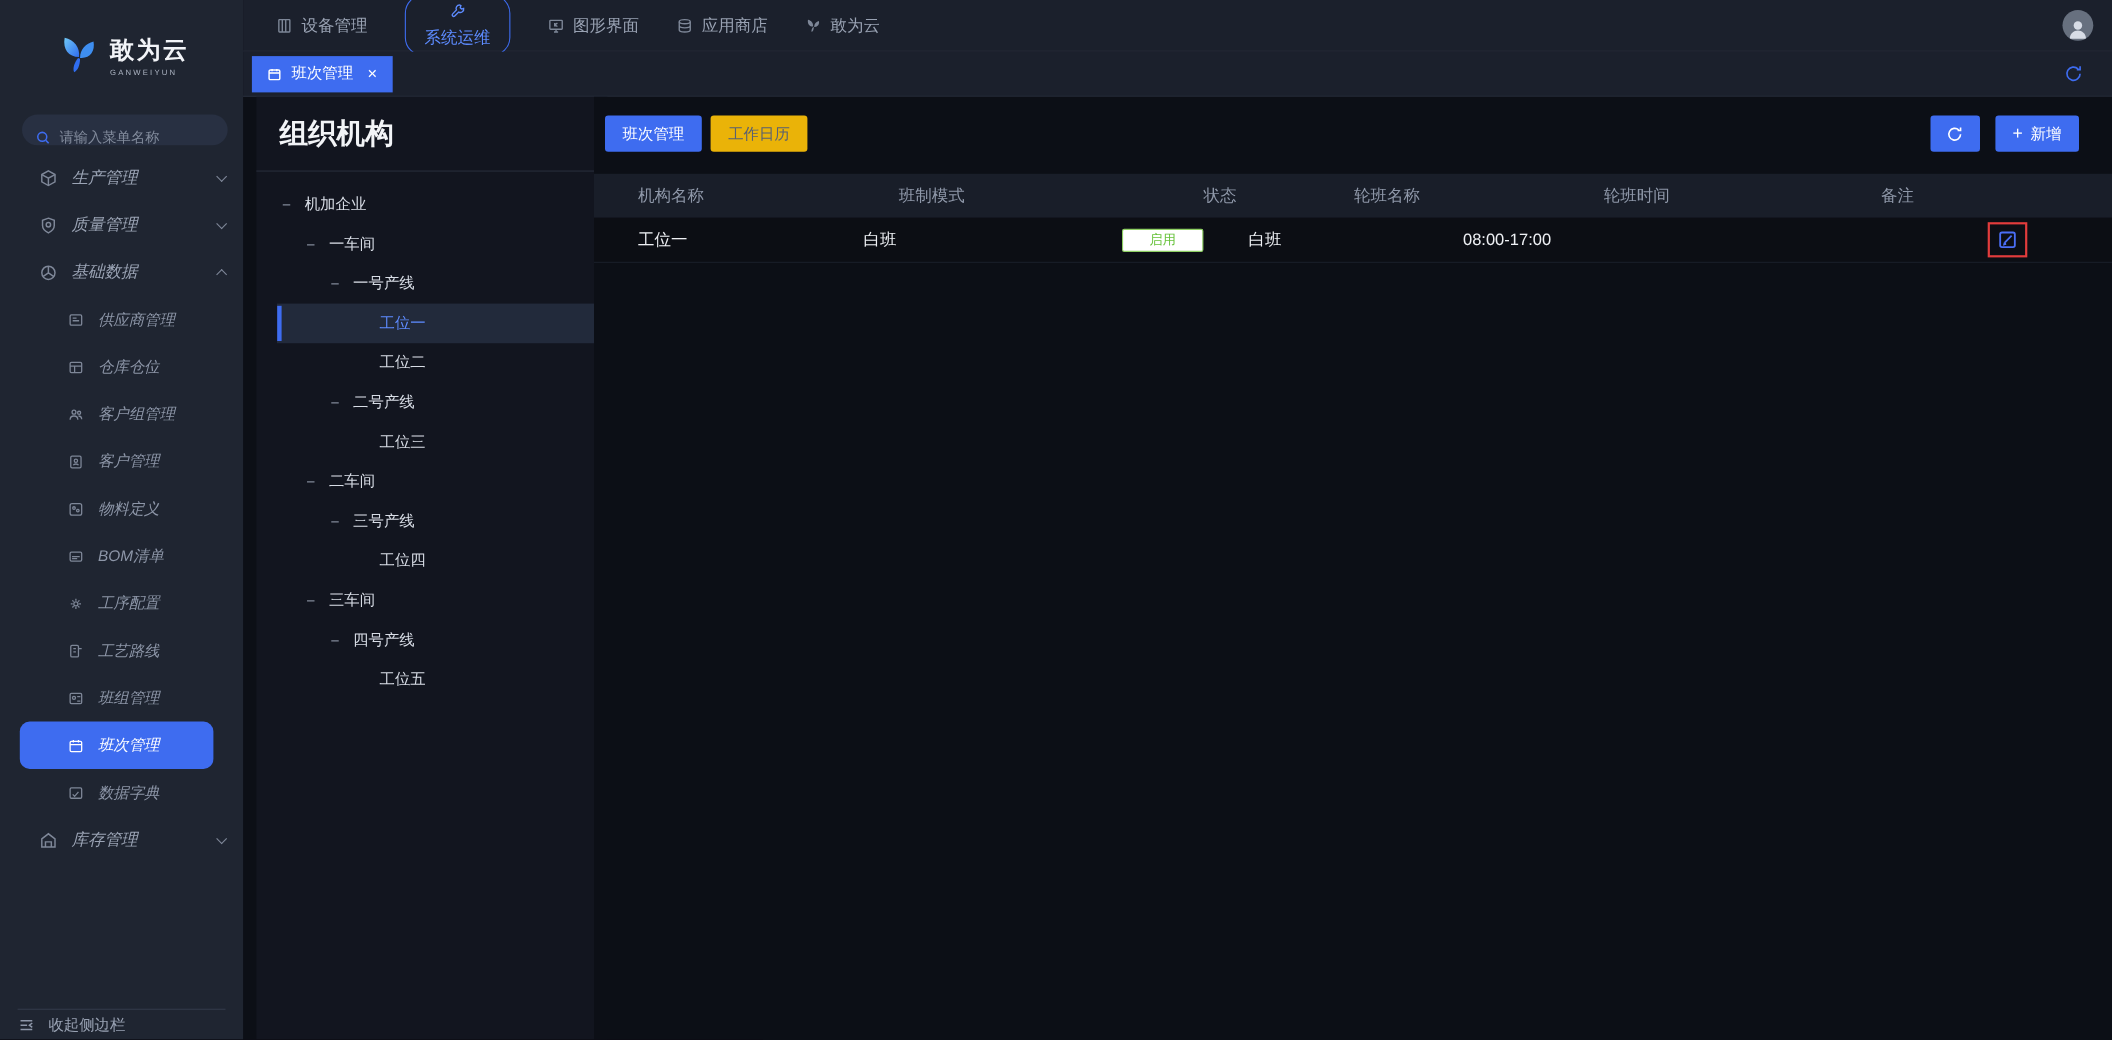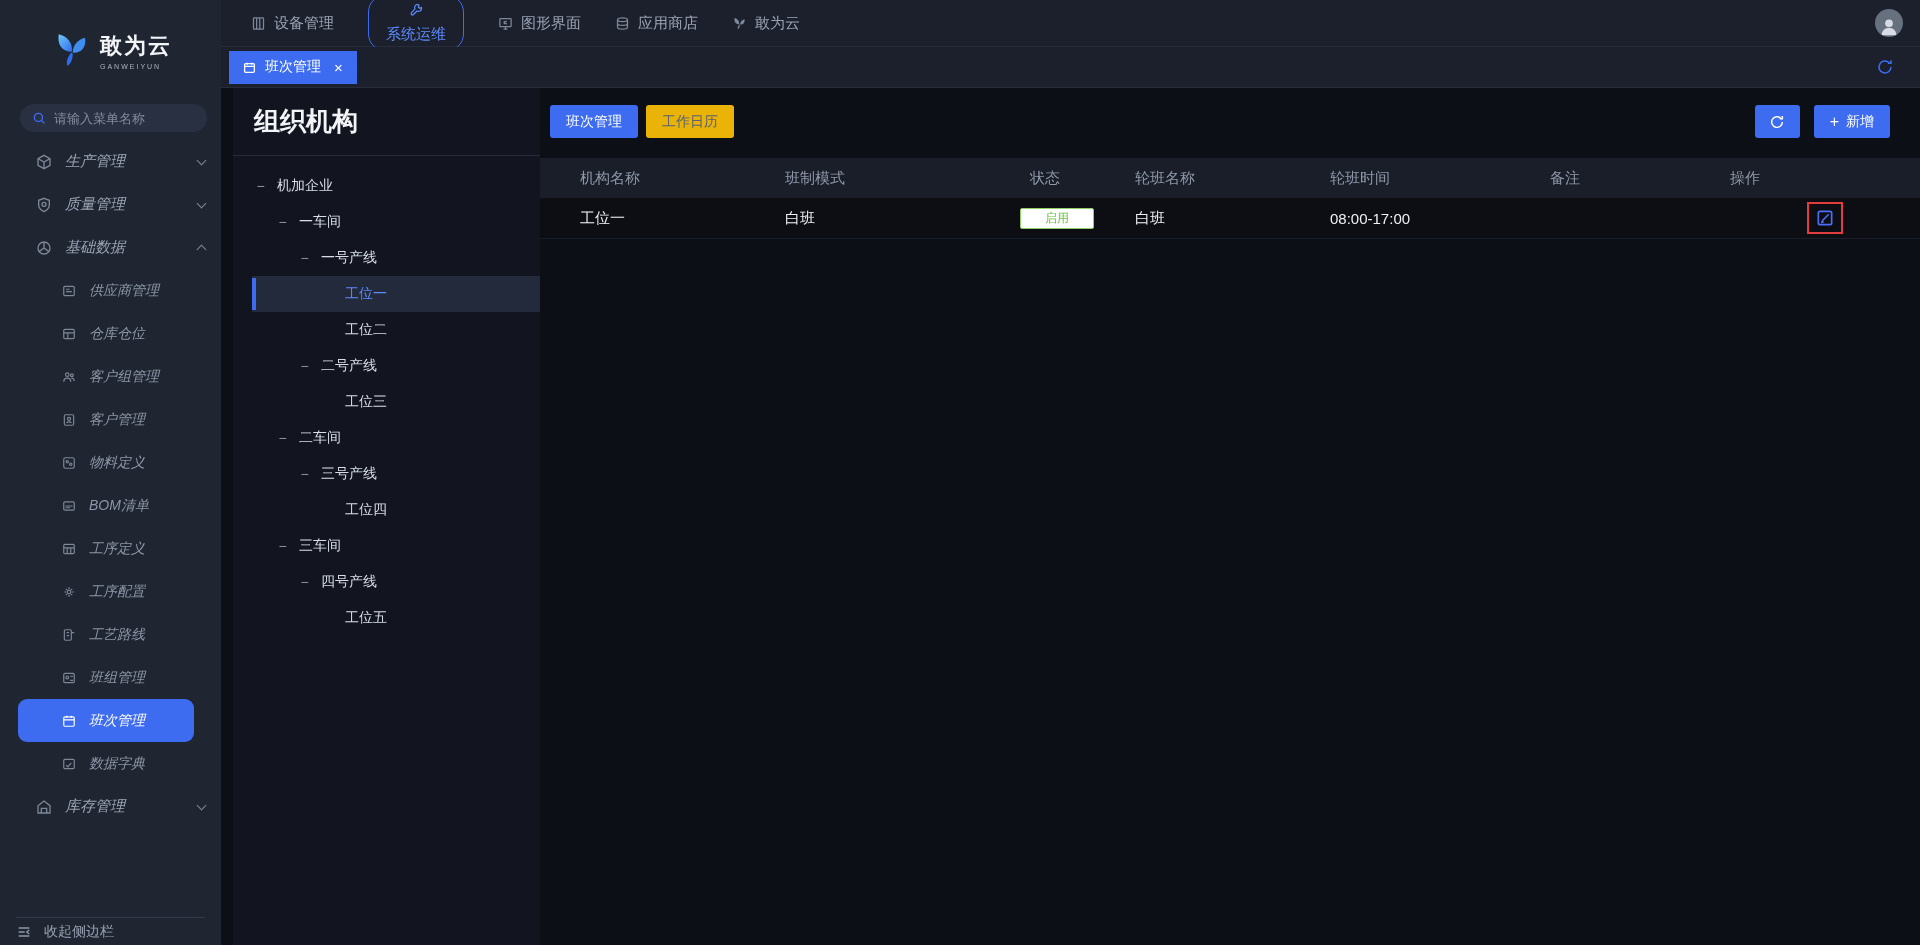--- a/index.html
+++ b/index.html
@@ -8,21 +8,21 @@
   .app { position:relative; width:1920px; height:945px; background:#0c0f16; color:#dfe3ea; }
 
   
   .sidebar { position:absolute; left:0; top:0; width:221px; height:945px;
     background:#1f2531; display:flex; flex-direction:column; }
   .brand { height:100px; display:flex; align-items:center; padding-left:50px; gap:8px; }
   .brand-text { display:flex; flex-direction:column; }
   .brand-name { font-size:22px; color:#f2f4f8; font-weight:700; letter-spacing:2px; }
   .brand-sub { font-size:7px; color:#aeb6c4; letter-spacing:2px; margin-top:2px; }
   .search-wrap { margin:4px 14px 0 20px; height:28px; background:#283042; border-radius:14px;
-    display:flex; align-items:center; padding:0 12px; gap:8px; }
+    display:flex; align-items:flex-end; padding:0 12px; gap:8px; }
   .search-wrap svg { flex:0 0 auto; color:#3e6cf0; }
   .search-wrap input { background:transparent; border:none; outline:none; color:#cfd5e1;
     font-size:13px; width:100%; font-family:"Liberation Sans", sans-serif; }
   .search-wrap input::placeholder { color:#828b9c; }
   .menu { flex:1; overflow:hidden; margin-top:8px;font-style:italic; }
   .mi { height:43px; display:flex; align-items:center; gap:13px; padding:0 16px 0 36px;
     color:#9ba4b5; font-size:15px; cursor:pointer; }
   .mi .mi-icon { display:flex; color:#7e8798; }
   .mi .mi-label { flex:1; white-space:nowrap; }
   .mi.sub { padding-left:62px; font-size:14px; color:#8d96a8; }
@@ -79,21 +79,21 @@
     justify-content:center; border-radius:3px; cursor:pointer; }
   .btn.primary { background:#3e6cf0; color:#fff; }
   .btn.disabled { background:#eab308; color:#596172; cursor:default; margin-left:8px; }
   .btnrow-spacer { flex:1; }
   .btn.square { width:45px; padding:0; background:#3e6cf0; color:#fff; }
   .btn.add { margin-left:14px; background:#3e6cf0; color:#fff; gap:7px; }
   .btn.add .plus { font-size:16px; }
 
   .trow { display:grid; grid-template-columns:205px 245px 105px 235px 220px 180px 1fr;
     align-items:center; }
-  .thead { margin-top:20px; height:40px; background:#191e29; color:#8f98a9; font-size:15px; }
+  .thead { margin-top:20px; height:40px; background:#191e29; color:#8f98a9; font-size:15px;gap:32px; }
   .tbodyrow { height:41px; background:#0c0e14; border-bottom:1px solid #191e29; color:#eef0f4;
     font-size:15px; }
   .cell { padding-left:40px; text-align:left; white-space:nowrap; }
   .cell.center { padding-left:0; }
   .badge-wrap { padding-left:30px; }
   .status-badge { display:inline-flex; align-items:center; justify-content:center;
     width:74px; height:21px; background:#ffffff; border:1px solid #8ecf63; border-radius:2px;
     color:#67c23a; font-size:12px; }
   .op-cell { display:flex; justify-content:center; }
   .op-highlight { border:2px solid #e23c3c; padding:4px 6px; display:flex; align-items:center;
@@ -218,29 +218,20 @@
           <svg width="14" height="14" viewBox="0 0 24 24" fill="none" stroke="currentColor" stroke-width="2">
               <rect x="3" y="5" width="18" height="14" rx="2"></rect>
               <path d="M6 12 h12 M6 15 h8"></path>
             </svg>
         </span>
         <span class="mi-label">BOM清单</span>
       </div>
       <div class="mi sub">
         <span class="mi-icon">
           <svg width="14" height="14" viewBox="0 0 24 24" fill="none" stroke="currentColor" stroke-width="2">
-              <rect x="3" y="4" width="18" height="16" rx="2"></rect>
-              <path d="M3 10 h18 M9 10 v10 M15 10 v10"></path>
-            </svg>
-        </span>
-        <span class="mi-label">工序定义</span>
-      </div>
-      <div class="mi sub">
-        <span class="mi-icon">
-          <svg width="14" height="14" viewBox="0 0 24 24" fill="none" stroke="currentColor" stroke-width="2">
               <circle cx="12" cy="12" r="3.2"></circle>
               <path d="M12 4 v3 M12 17 v3 M4 12 h3 M17 12 h3 M6.5 6.5 l2 2 M15.5 15.5 l2 2 M17.5 6.5 l-2 2 M8.5 15.5 l-2 2"></path>
             </svg>
         </span>
         <span class="mi-label">工序配置</span>
       </div>
       <div class="mi sub">
         <span class="mi-icon">
           <svg width="14" height="14" viewBox="0 0 24 24" fill="none" stroke="currentColor" stroke-width="2">
               <rect x="4" y="3" width="12" height="18" rx="2"></rect>

